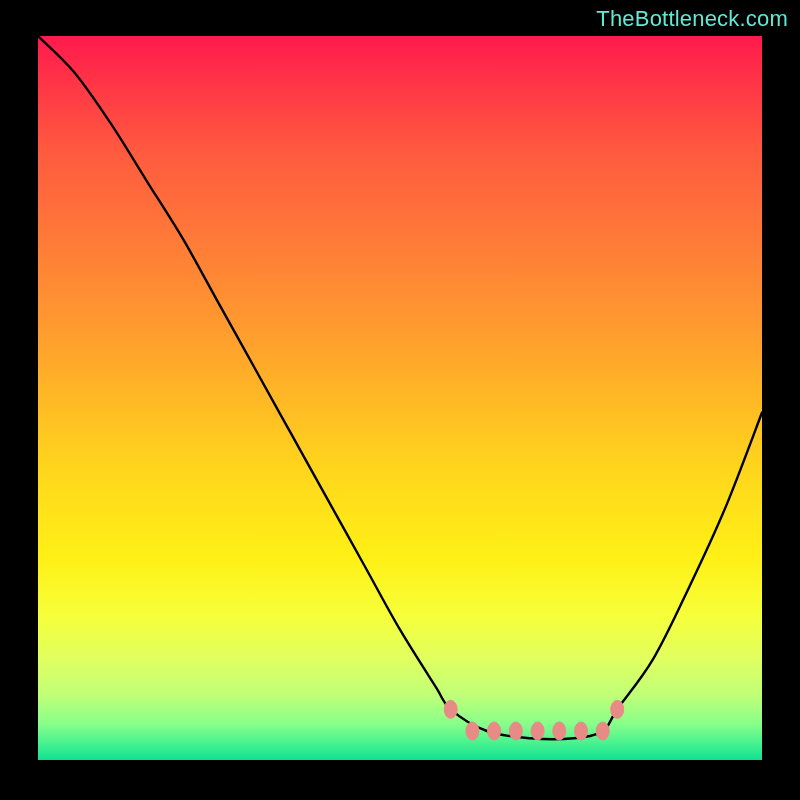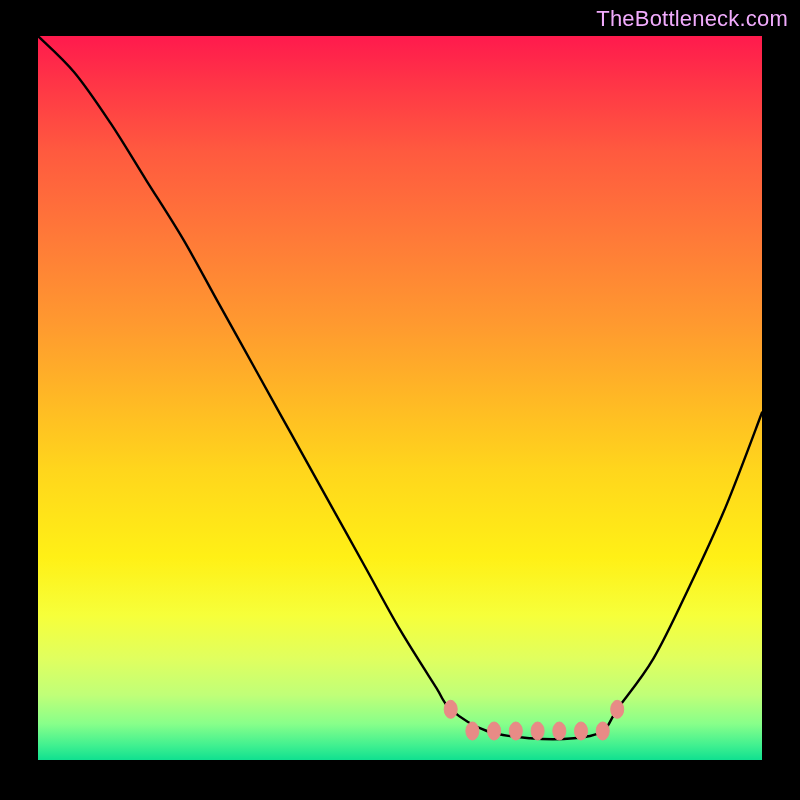--- a/index.html
+++ b/index.html
@@ -9,21 +9,21 @@
     width: 800px;
     height: 800px;
     background: #000;
   }
   .watermark {
     position: absolute;
     top: 6px;
     right: 12px;
     font-family: Arial, Helvetica, sans-serif;
     font-size: 22px;
-    color: #f0abfc;
+    color: #5eead4;
     letter-spacing: 0.2px;
     font-weight: 400;
     z-index: 5;
   }
   .plot-area {
     position: absolute;
     left: 38px;
     top: 36px;
     width: 724px;
     height: 724px;

